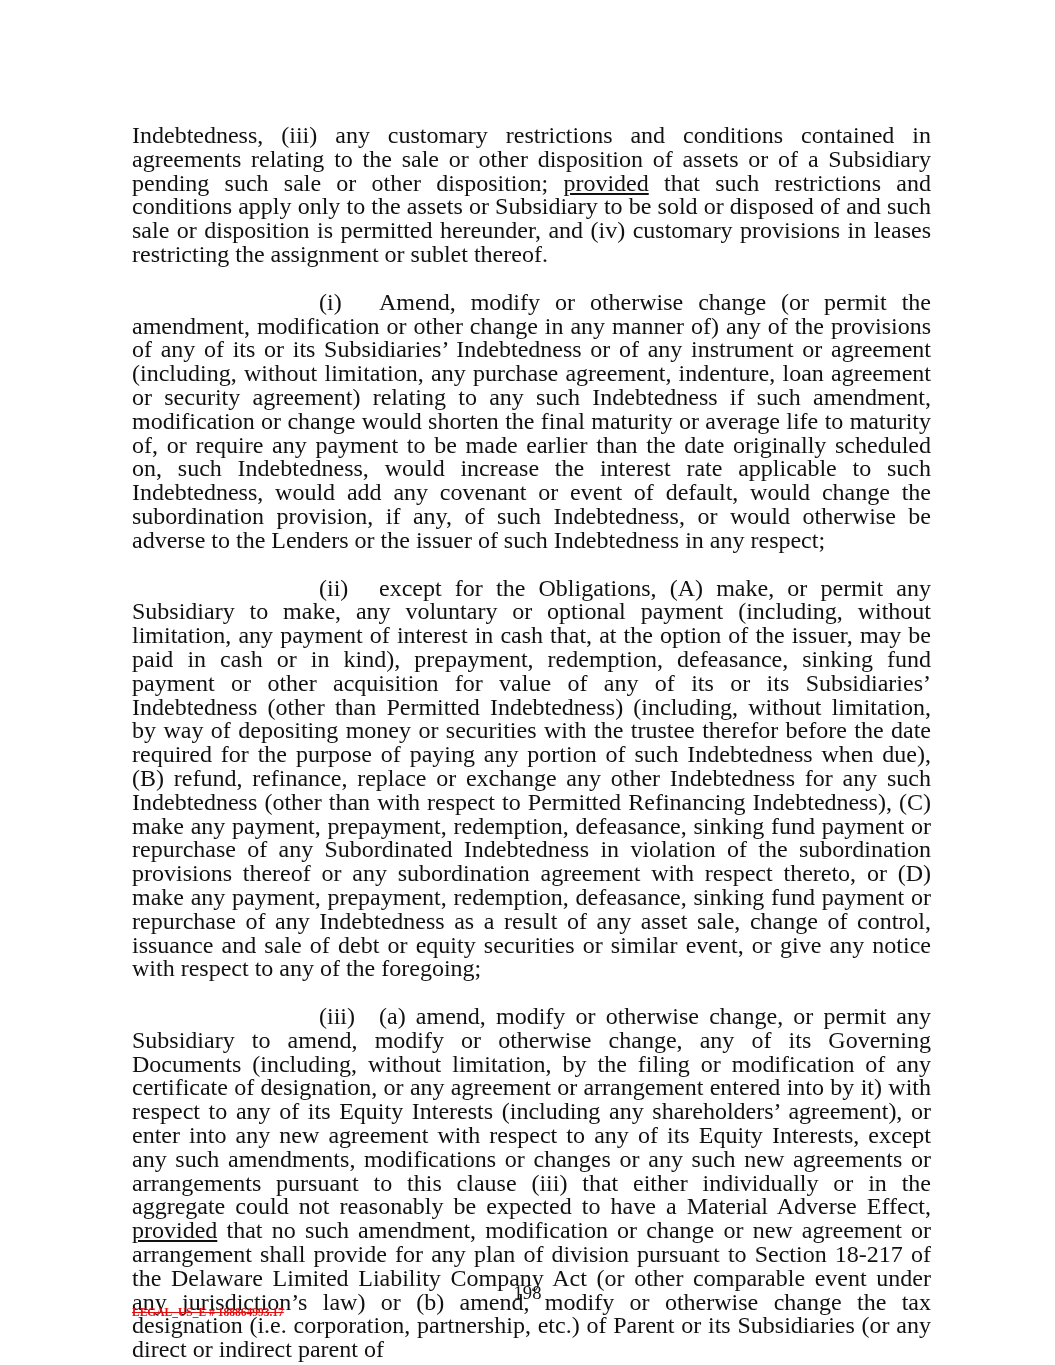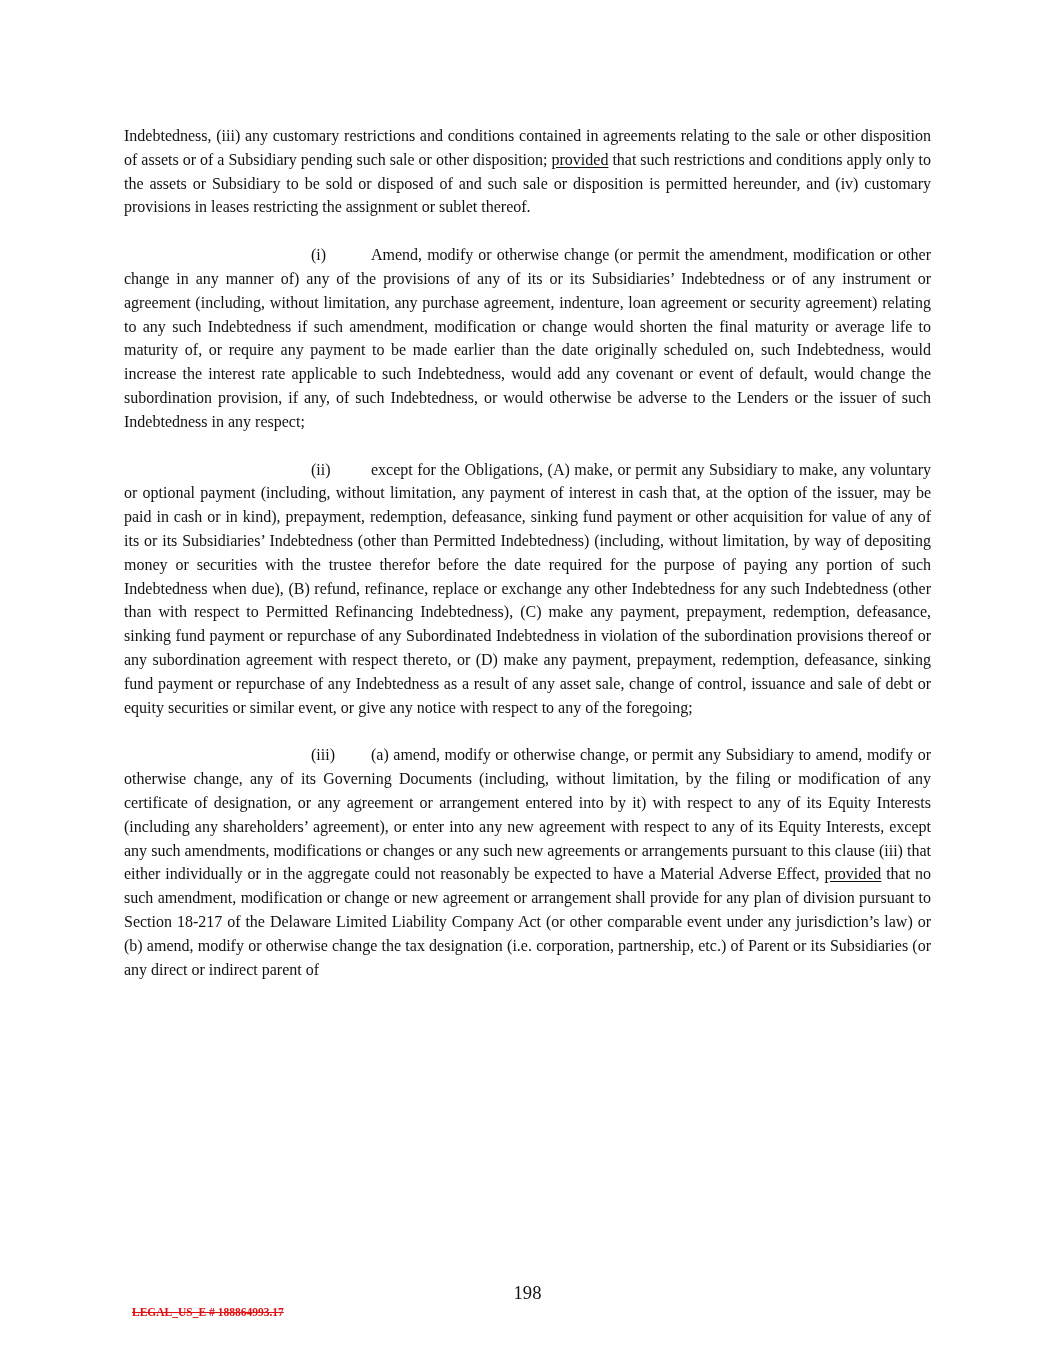--- a/index.html
+++ b/index.html
@@ -15,24 +15,24 @@
       font-family: "Liberation Serif", "DejaVu Serif", serif;
       color: #111111;
     }
     .page {
       position: absolute;
       left: 124px;
       top: 124px;
       width: 807px;
     }
     .para {
-      font-size: 16px;
+      font-size: 24px;
       line-height: 23.8px;
       text-align: justify;
-      margin: 0 0 24px 0;
+      margin: 0 0 24px 8px;
       hyphens: none;
     }
     .u { text-decoration: underline; text-underline-offset: 2px; }
     .num-m { display: inline-block; width: 63px; margin-left: 123px; }
     .num-i { display: inline-block; width: 60px; margin-left: 187px; }
     .page-number {
       position: absolute;
       left: 0;
       width: 1055px;
       top: 1282px;

